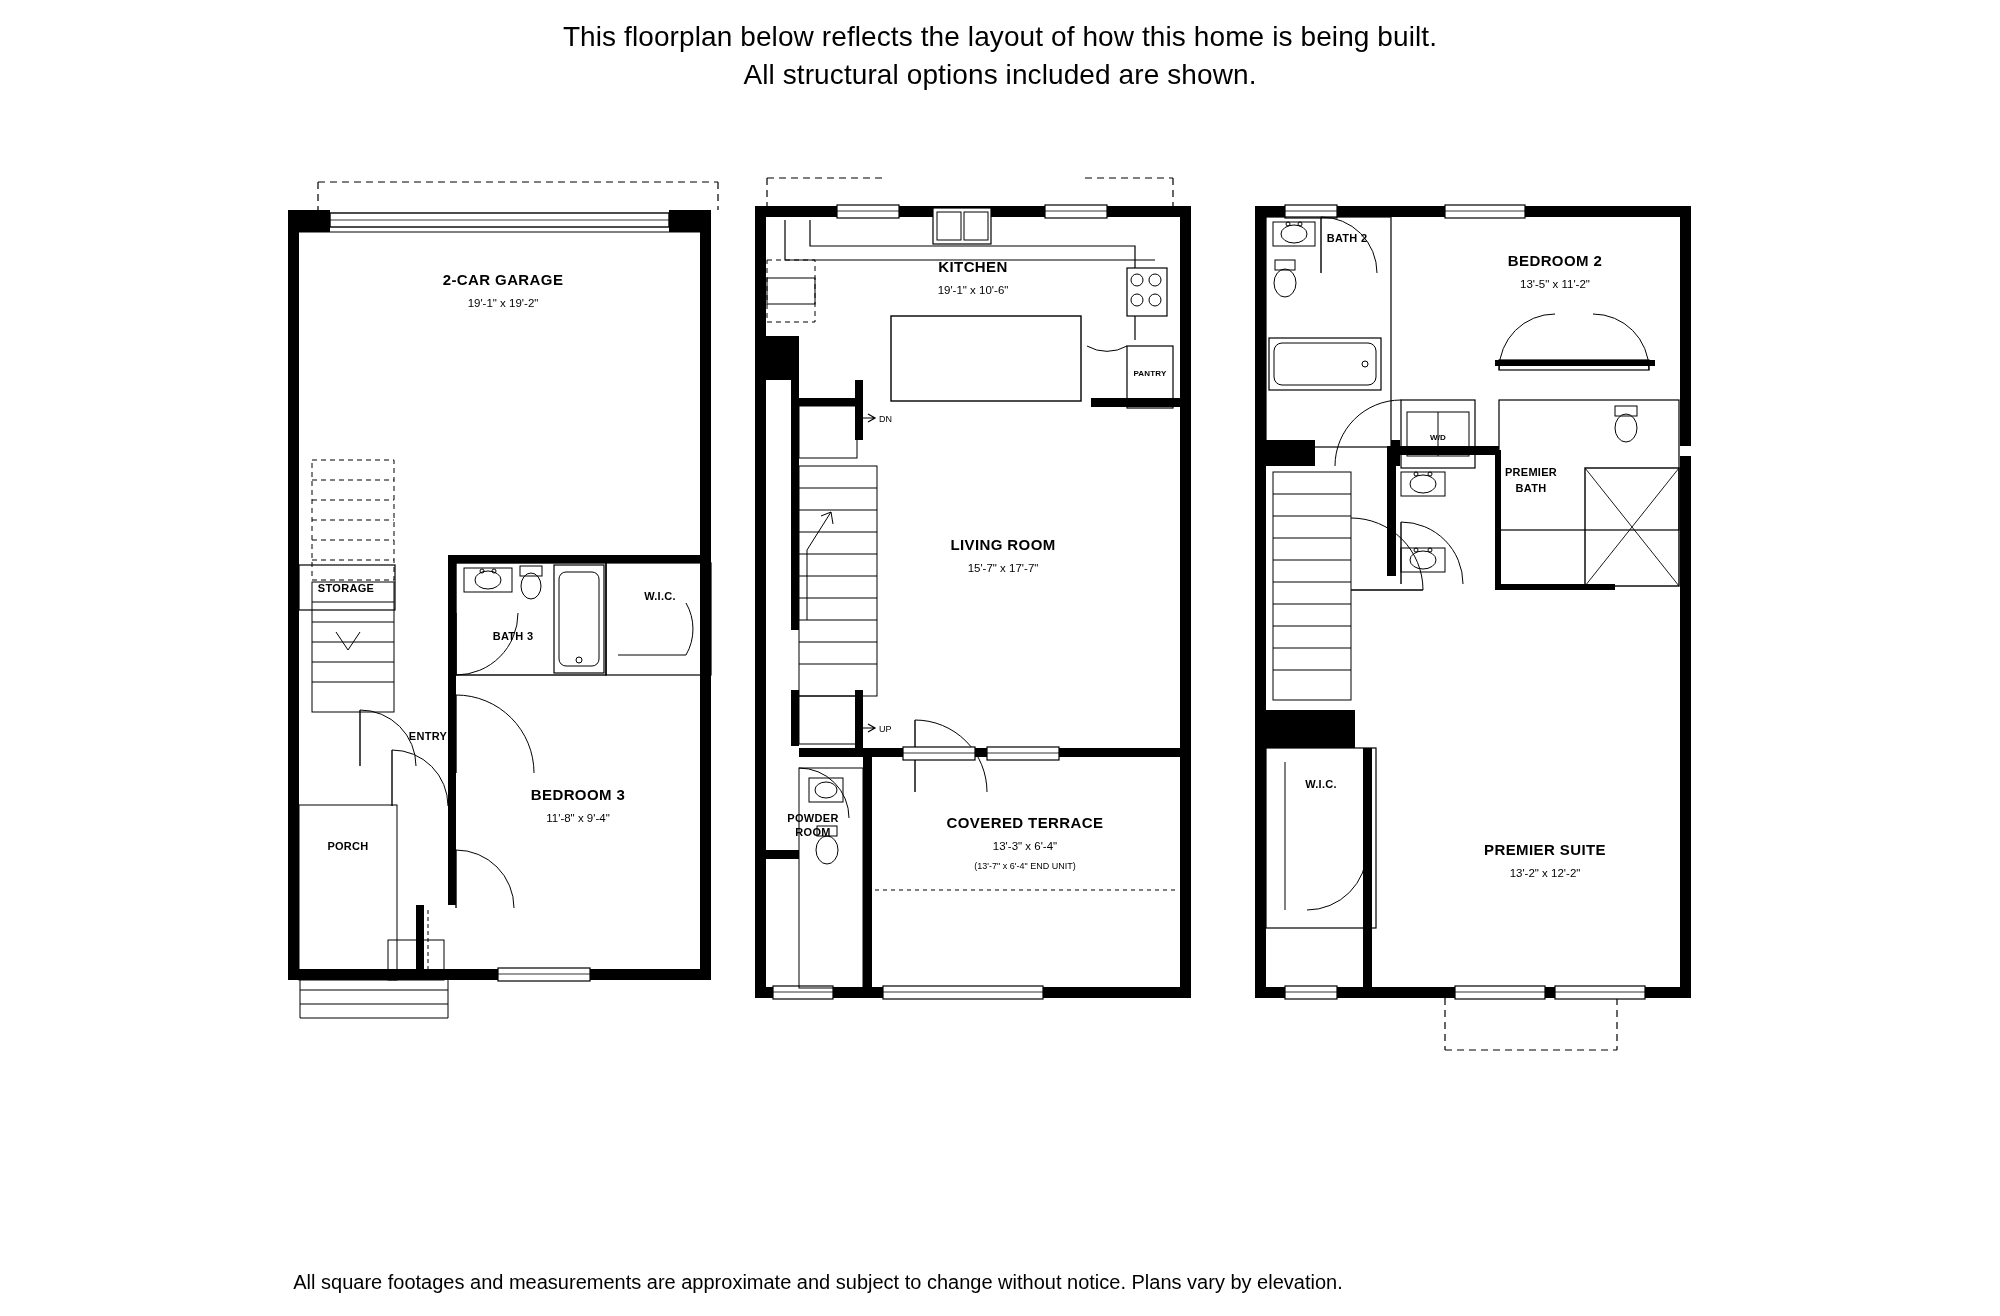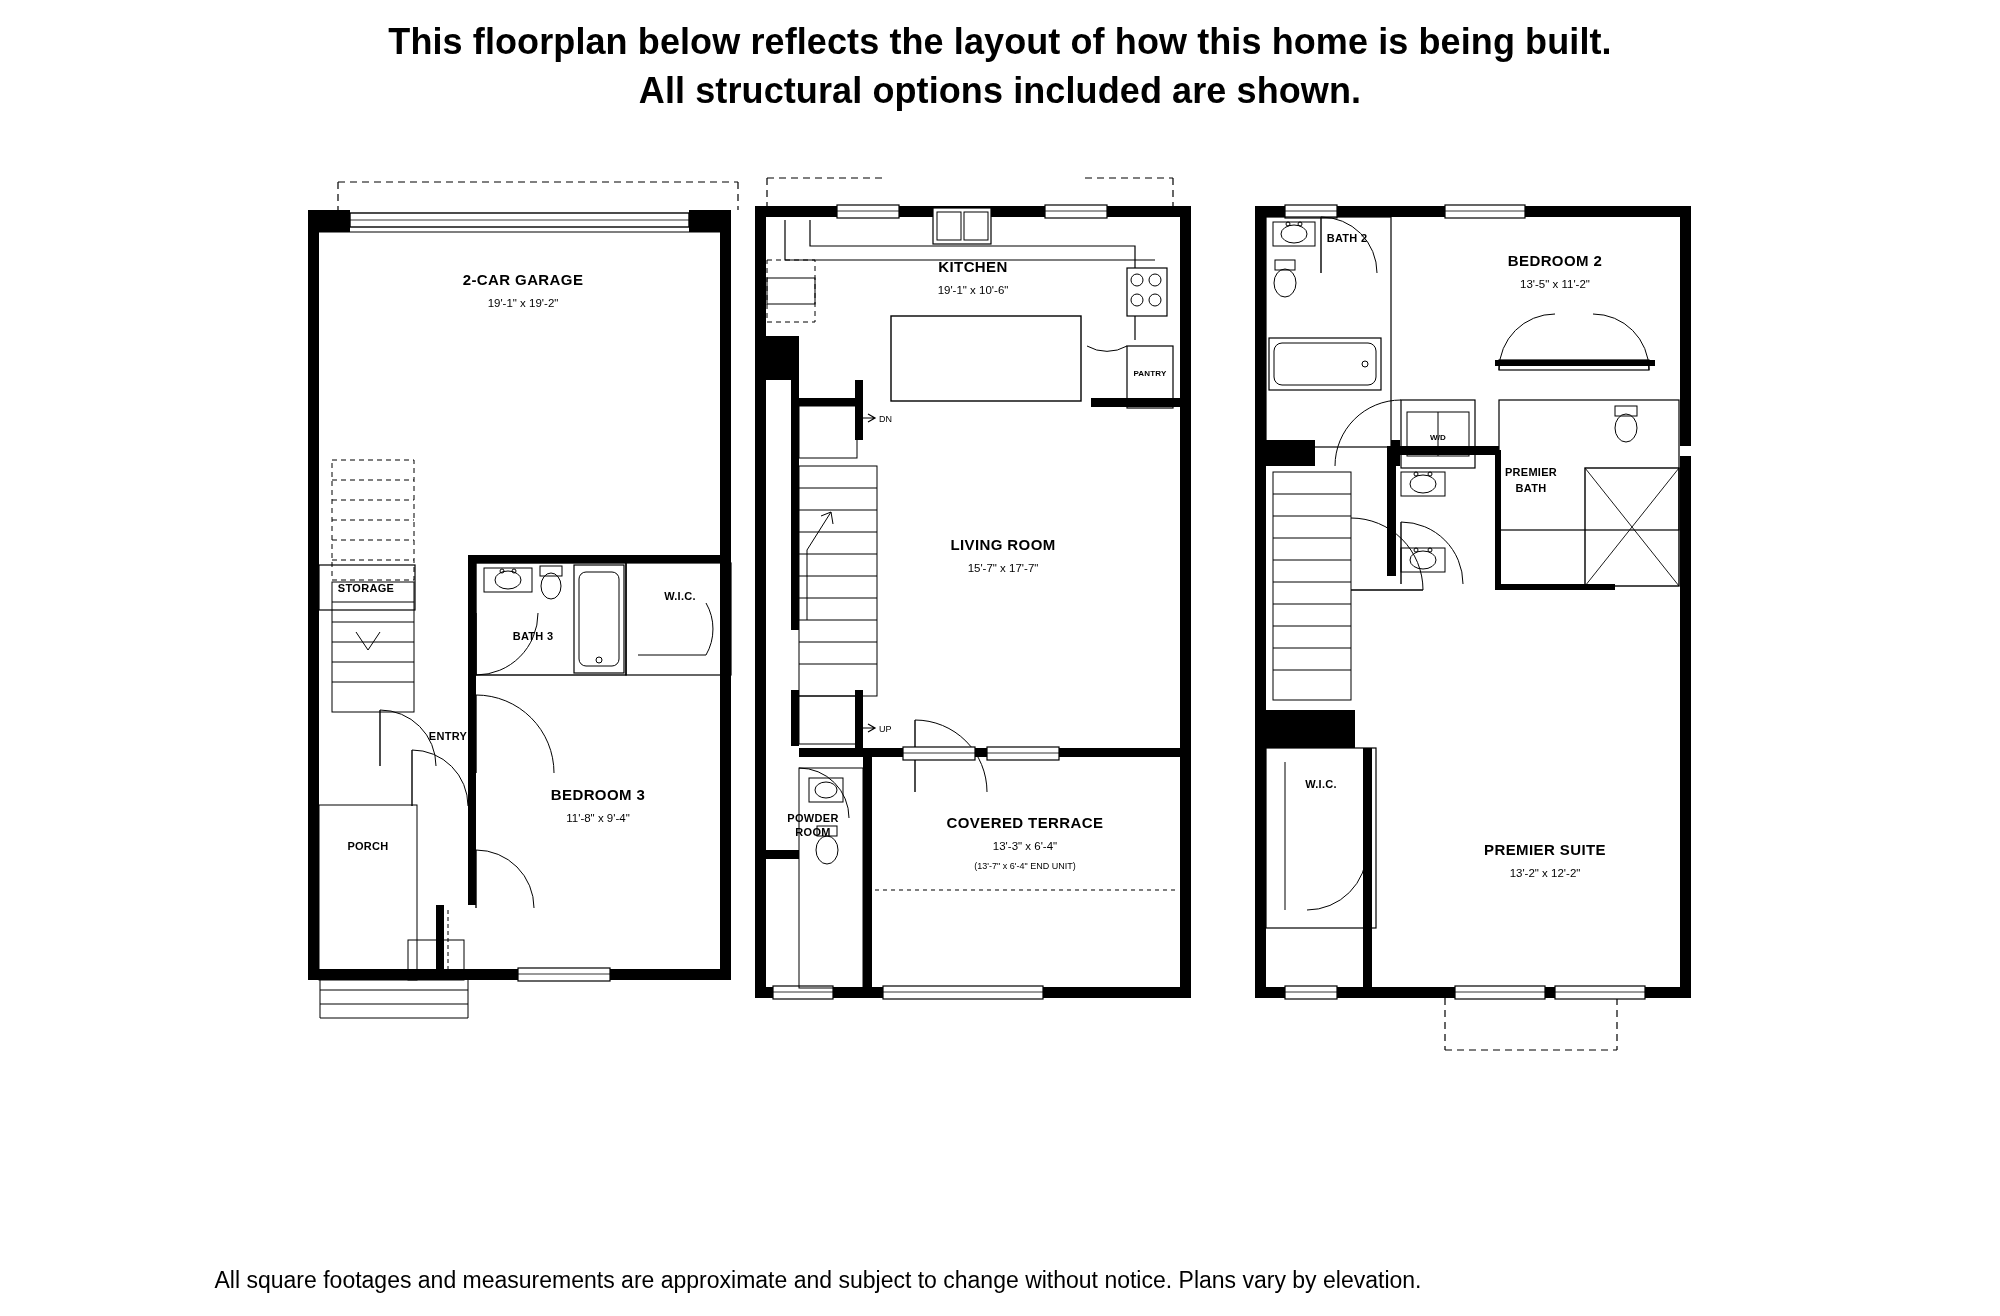--- a/index.html
+++ b/index.html
@@ -18,49 +18,49 @@
 
   
   #header {
     position: absolute;
     top: 18px;
     left: 0;
     width: 2000px;
     text-align: center;
   }
   #header .line {
-    font-size: 36px;
+    font-size: 28px;
     line-height: 1.35;
-    font-weight: 700;
+    font-weight: 400;
     letter-spacing: 0.1px;
   }
 
   
   #footer {
     position: absolute;
     bottom: 22px;
     left: 0;
     width: 1636px;
     text-align: center;
-    font-size: 23px;
+    font-size: 20px;
   }
 
   
   #plans {
     position: absolute;
     top: 150px;
     left: 0;
     width: 2000px;
     height: 1000px;
   }
   .plan {
     position: absolute;
     top: 0;
   }
-  #plan-1 { left: 268px; width: 470px; height: 1000px; padding-left: 40px; }
+  #plan-1 { left: 248px; width: 470px; height: 1000px; padding-left: 40px; }
   #plan-2 { left: 755px; width: 460px; height: 1000px; text-align: center; }
   #plan-3 { left: 1255px; width: 460px; height: 1000px; }
 
   .plan svg { display: block; }
 
   
   .lbl {
     font-family: "Liberation Sans", sans-serif;
     font-size: 15px;
     font-weight: bold;

